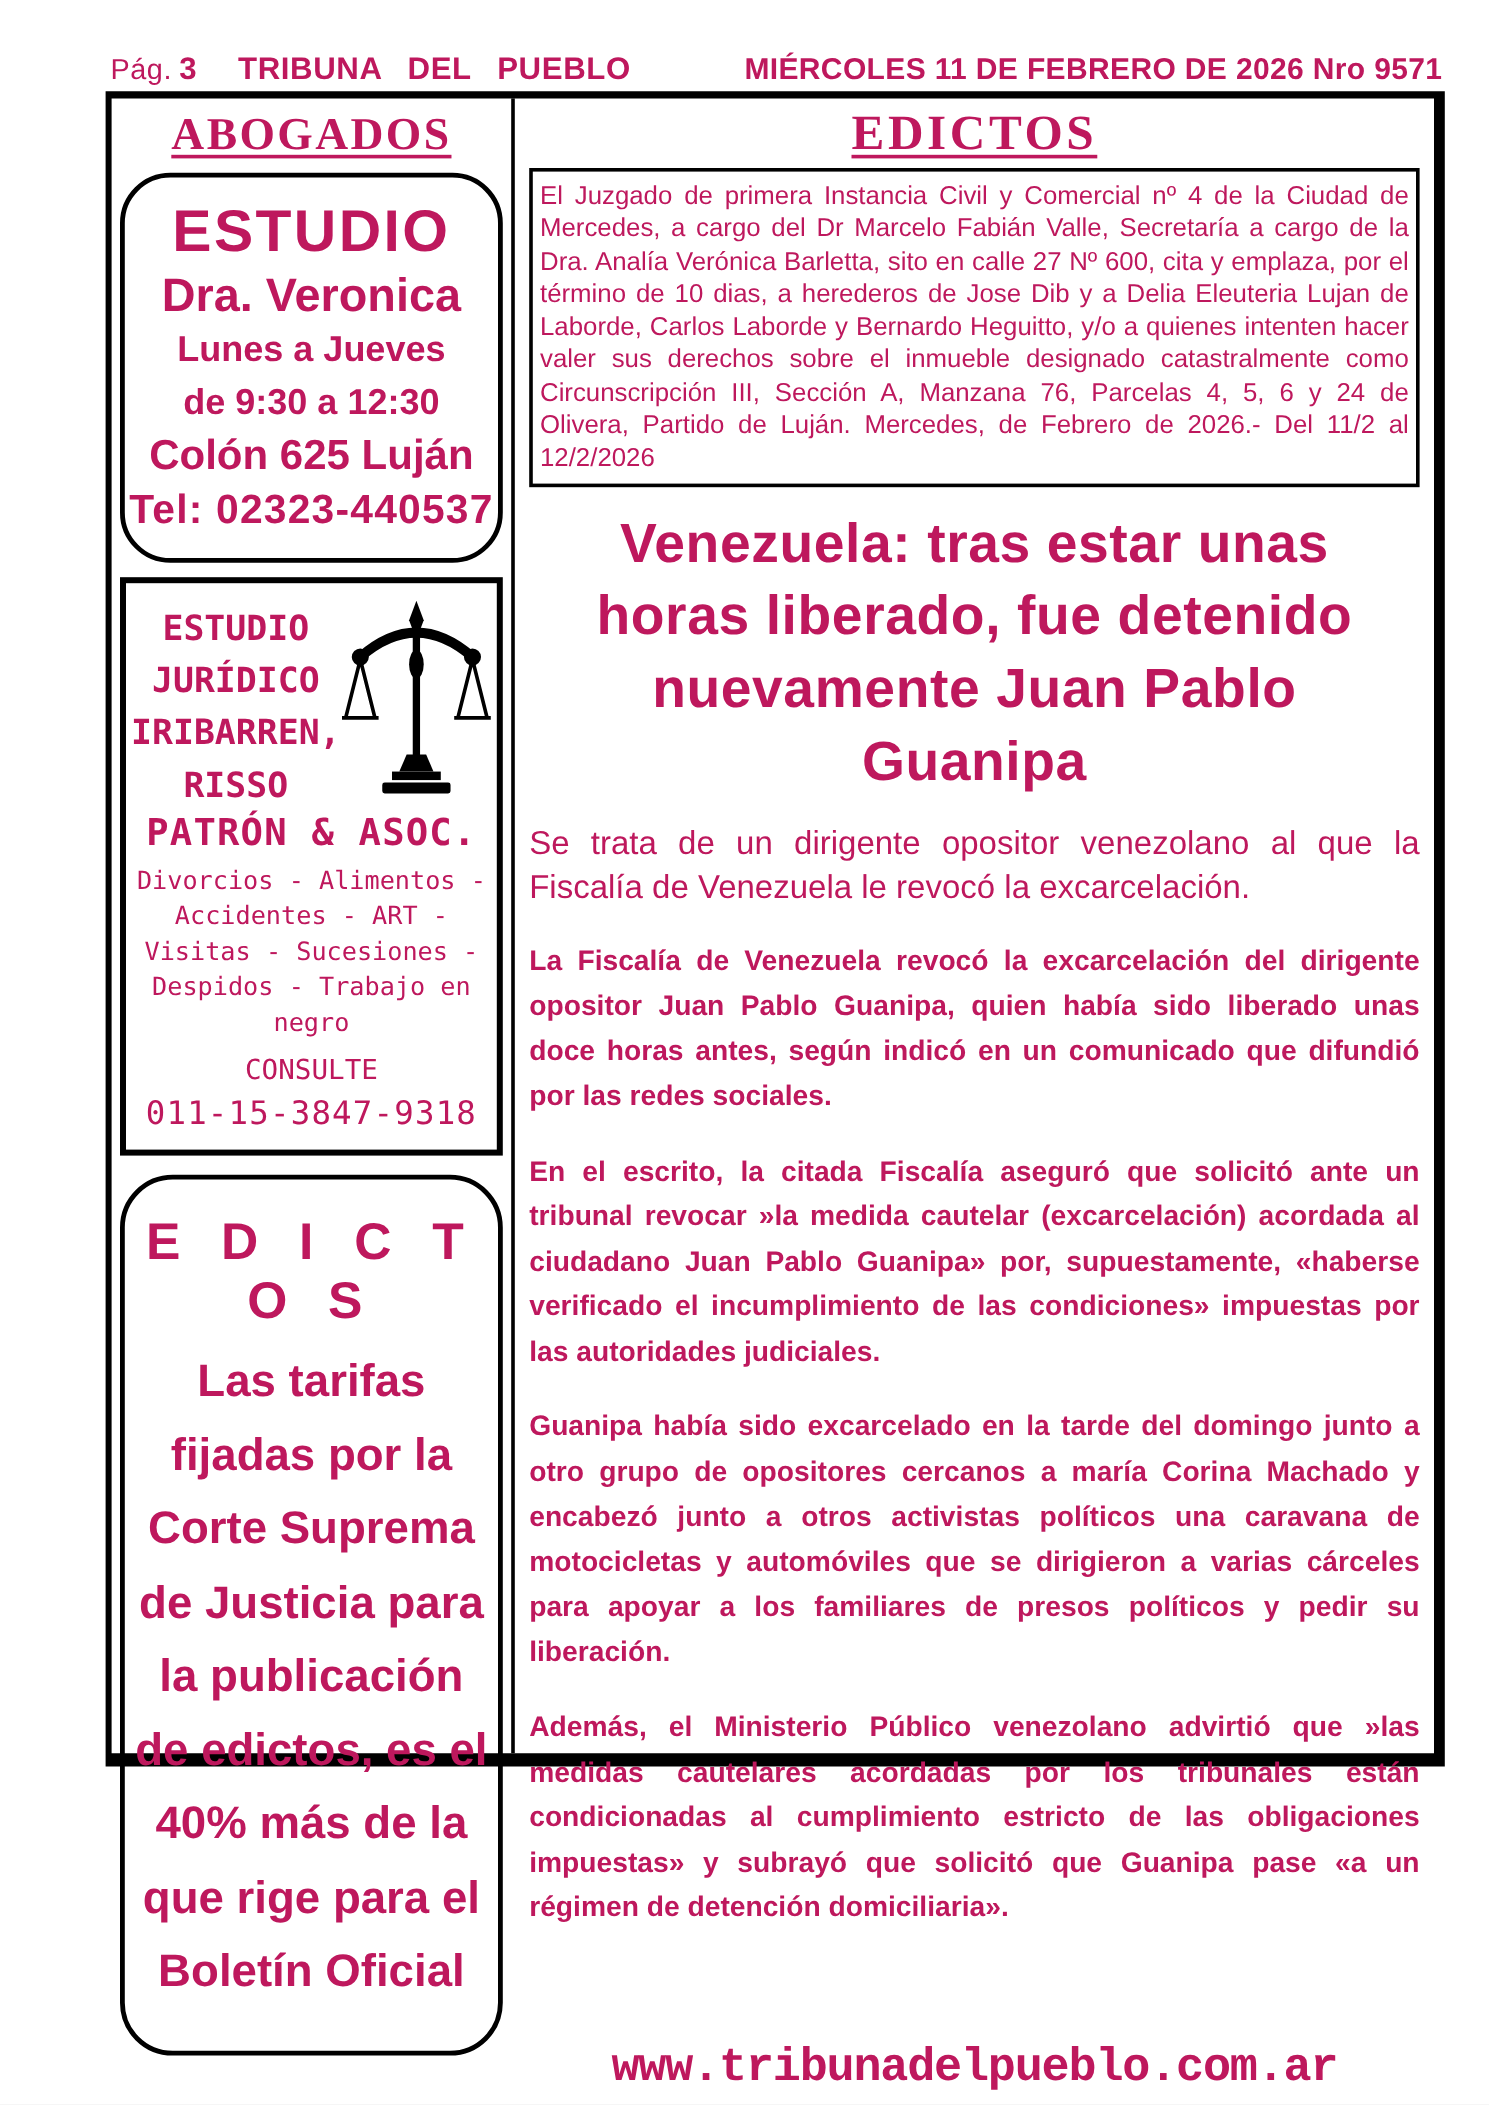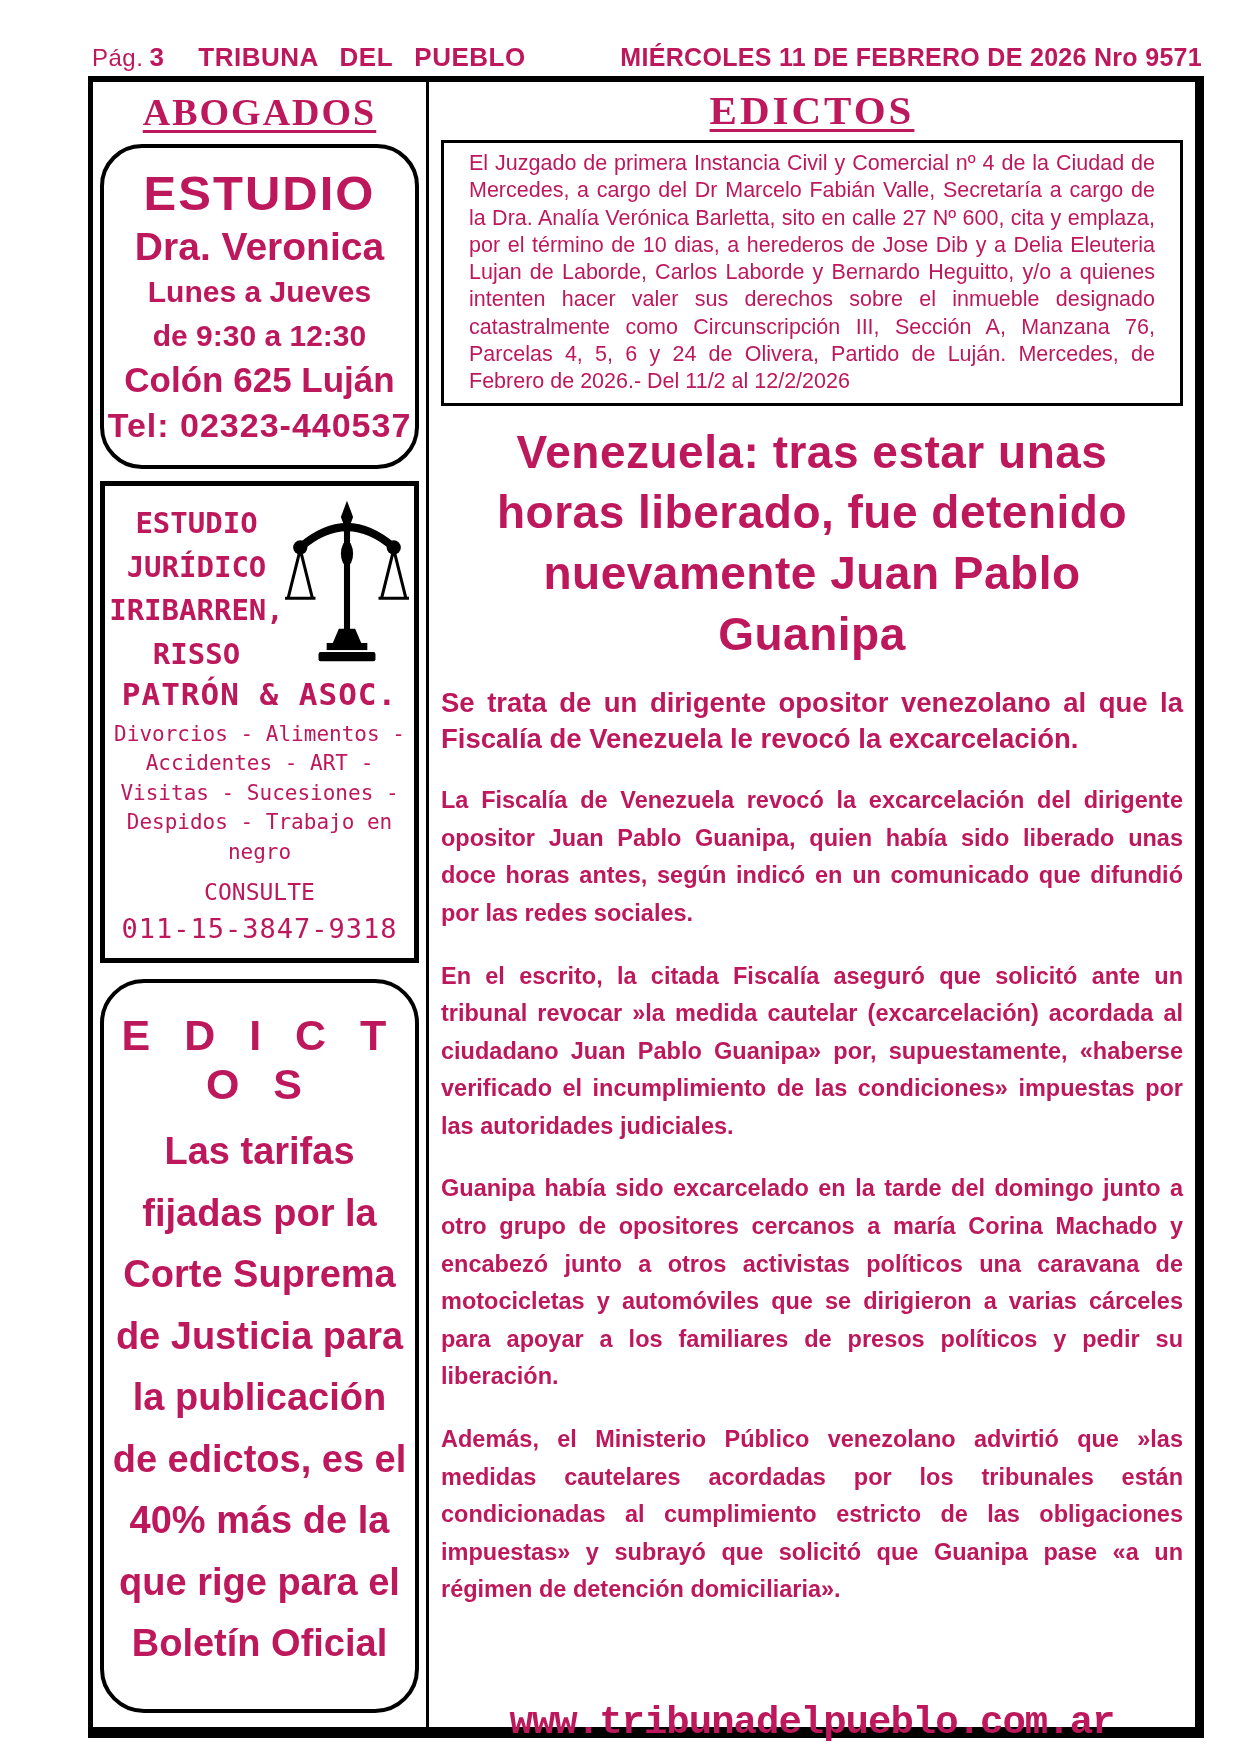--- a/index.html
+++ b/index.html
@@ -15,21 +15,21 @@
     font-weight:700; font-size:26px; letter-spacing:.5px;
   }
   .header-left { display:flex; align-items:baseline; }
   .pg-label { font-weight:400; font-size:24px; }
   .pg-num { font-weight:700; margin-left:6px; }
   .paper-name { margin-left:34px; word-spacing:14px; letter-spacing:.5px; }
   .issue-date { font-size:25px; letter-spacing:.3px; }
 
   
   .frame {
-    position:absolute; left:88px; top:76px; width:1116px; height:1662px;
+    position:absolute; left:88px; top:76px; width:1116px; height:1396px;
     border:6px solid #000; border-left-width:5px; border-right-width:9px; border-bottom-width:11px;
     display:flex; background:#fff;
   }
   .left-col  { flex:0 0 336px; width:336px; border-right:3px solid #000; padding:4px 5px 0 5px; }
   .right-col { flex:1; padding:2px 12px 0 12px; }
 
   .serif-head {
     font-family:"Liberation Serif", serif; font-weight:700; text-align:center;
     text-decoration:underline; text-decoration-thickness:3px; text-underline-offset:5px;
   }
@@ -61,28 +61,28 @@
 
   .edictos-tarifas {
     border:4px solid #000; border-radius:44px; margin:16px 2px 0 2px;
     text-align:center; padding:28px 4px 34px 4px;
   }
   .ed-title { font-size:43px; font-weight:900; letter-spacing:11px; }
   .ed-body  { font-size:38px; font-weight:700; line-height:1.62; margin-top:12px; }
 
   
   .legal-box {
-    border:3px solid #000; margin:6px 0 10px 0; padding:7px 25px;
+    border:3px solid #000; margin:6px 0 10px 0; padding:7px 6px;
     font-size:21.5px; line-height:1.27; text-align:justify; font-weight:400;
   }
   .headline {
     font-size:46px; font-weight:700; text-align:center; line-height:1.32;
     margin:16px 6px 20px 6px; letter-spacing:.5px;
   }
-  .subhead { font-size:27.5px; font-weight:700; text-align:justify; line-height:1.32; margin:8px 0 0 0; }
+  .subhead { font-size:27.5px; font-weight:400; text-align:justify; line-height:1.32; margin:8px 0 0 0; }
   .para    { font-size:23.5px; font-weight:700; text-align:justify; line-height:1.6; margin:25px 0 0 0; }
   .website {
     font-family:"Liberation Mono", monospace; font-weight:700; font-size:39px;
     letter-spacing:-1px; text-align:center; margin-top:92px; white-space:nowrap;
   }
 </style>
 </head>
 <body>
 
 <div class="page">

